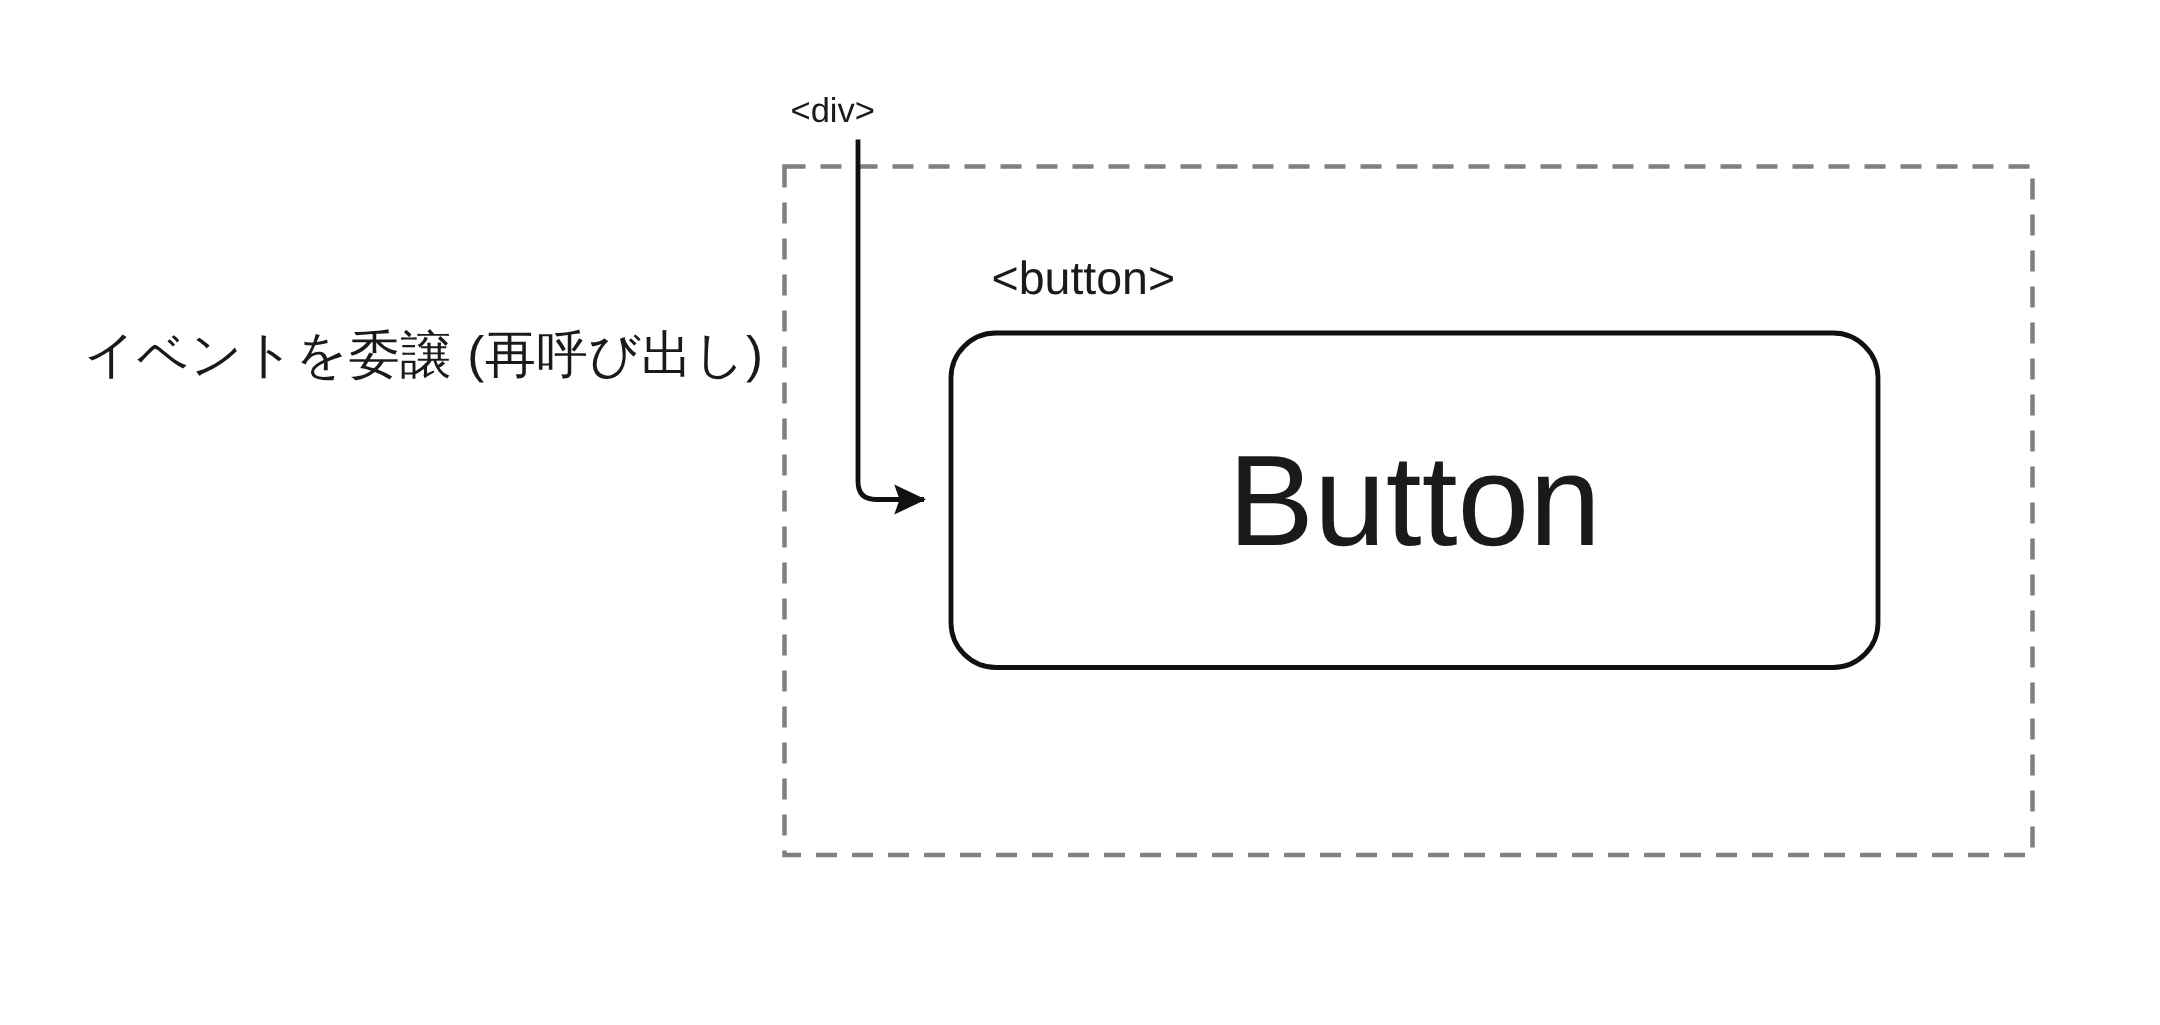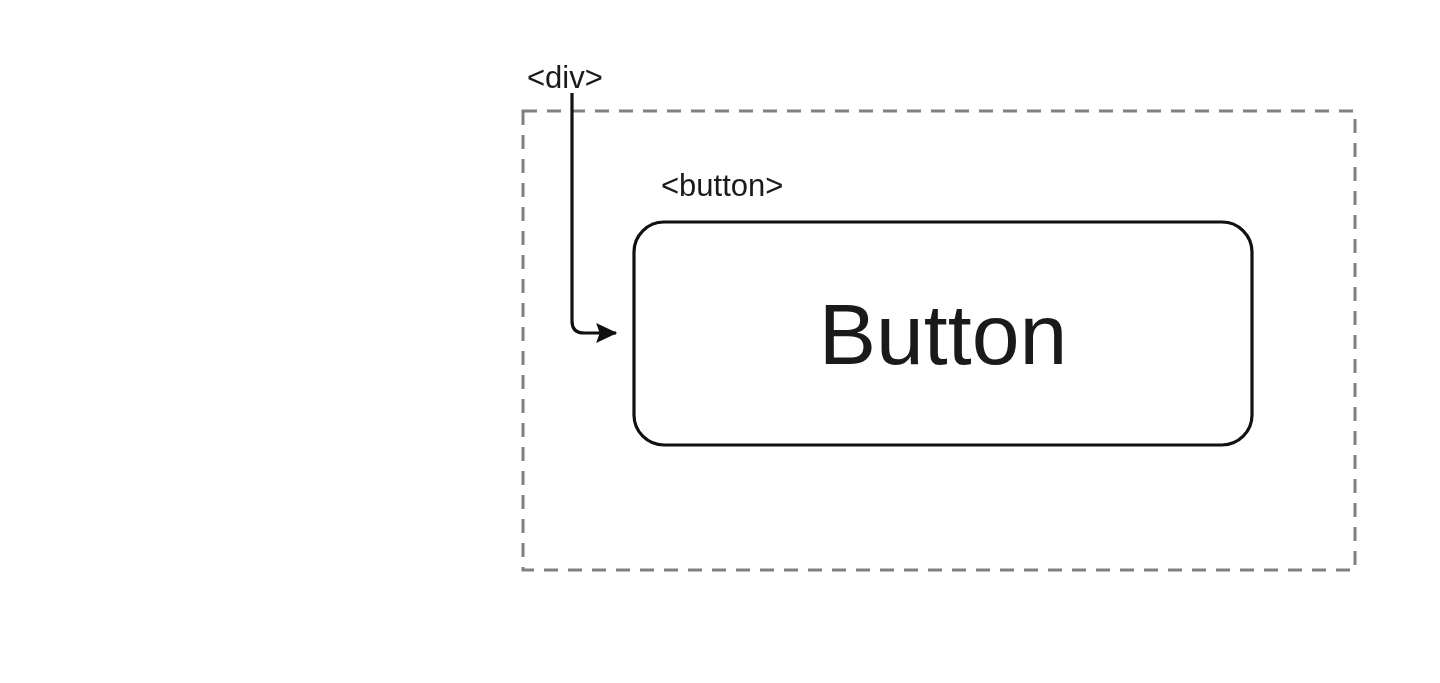--- a/index.html
+++ b/index.html
@@ -35,21 +35,21 @@
   }
   #delegate-note {
     left: 56px;
     top: 220px;
     font-size: 34px;
     letter-spacing: 0.5px;
   }
   #div-label {
     left: 527px;
     top: 62px;
-    font-size: 31px;
+    font-size: 23px;
     text-align: right;
   }
   #button-label {
     left: 632px;
     top: 170px;
     font-size: 31px;
     margin-left: 29px;
   }
   #button-text {
     left: 634px;
@@ -76,20 +76,21 @@
       </marker>
     </defs>
 
     <rect x="523" y="111" width="832" height="459" fill="none" stroke="#808080" stroke-width="3" stroke-dasharray="14 10" stroke-linecap="butt"></rect>
 
     <path d="M 572 93 L 572 321 Q 572 333 584 333 L 616 333" fill="none" stroke="#111111" stroke-width="3.2" stroke-linecap="butt" stroke-linejoin="round" marker-end="url(#arrowhead)"></path>
 
     <rect x="634" y="222" width="618" height="223" rx="30" ry="30" fill="#ffffff" stroke="#111111" stroke-width="3.2"></rect>
   </svg>
 
+  <div class="txt" id="delegate-note">イベントを委譲 (再呼び出し)</div>
 
   <div class="txt" id="div-label">&lt;div&gt;</div>
 
   <div class="txt" id="button-label">&lt;button&gt;</div>
 
   <div class="txt" id="button-text">Button</div>
 
 </div>
 
 </body></html>

